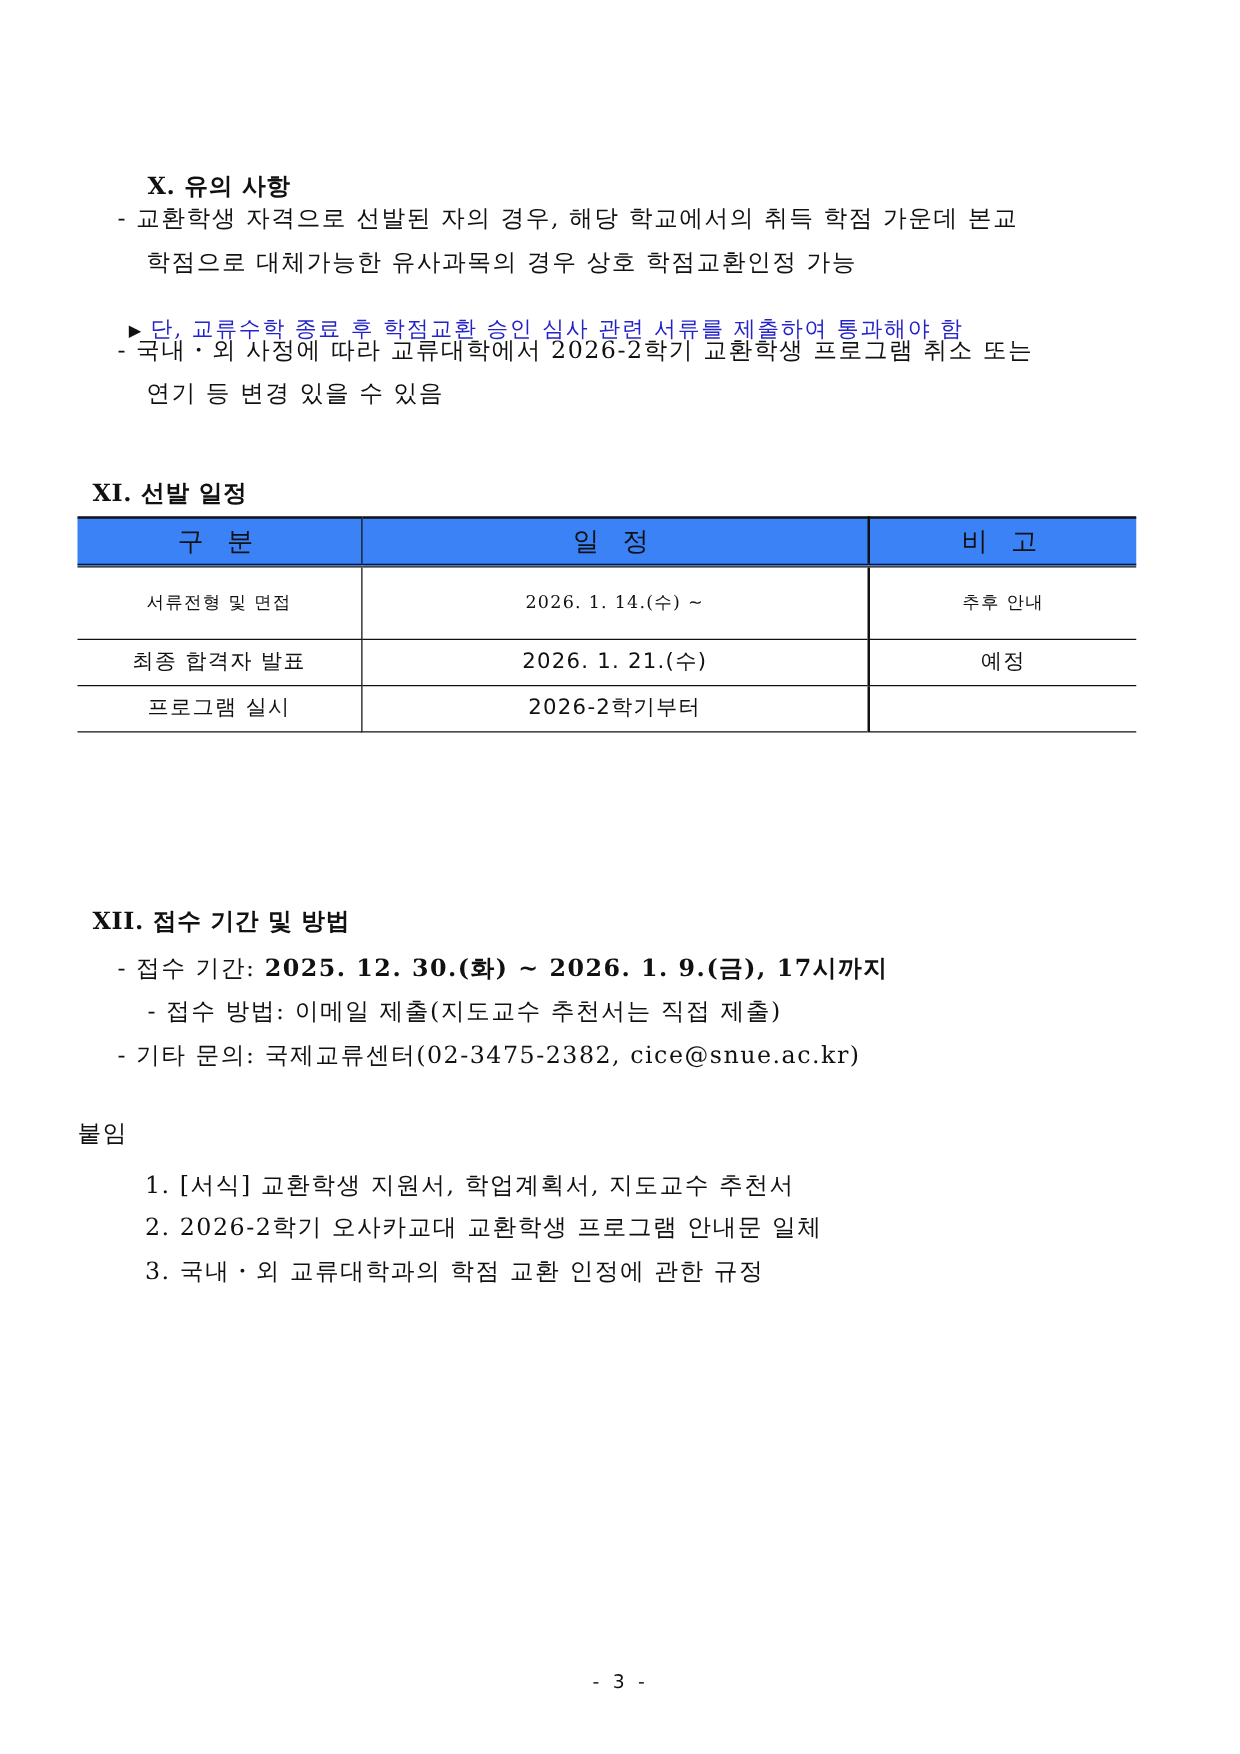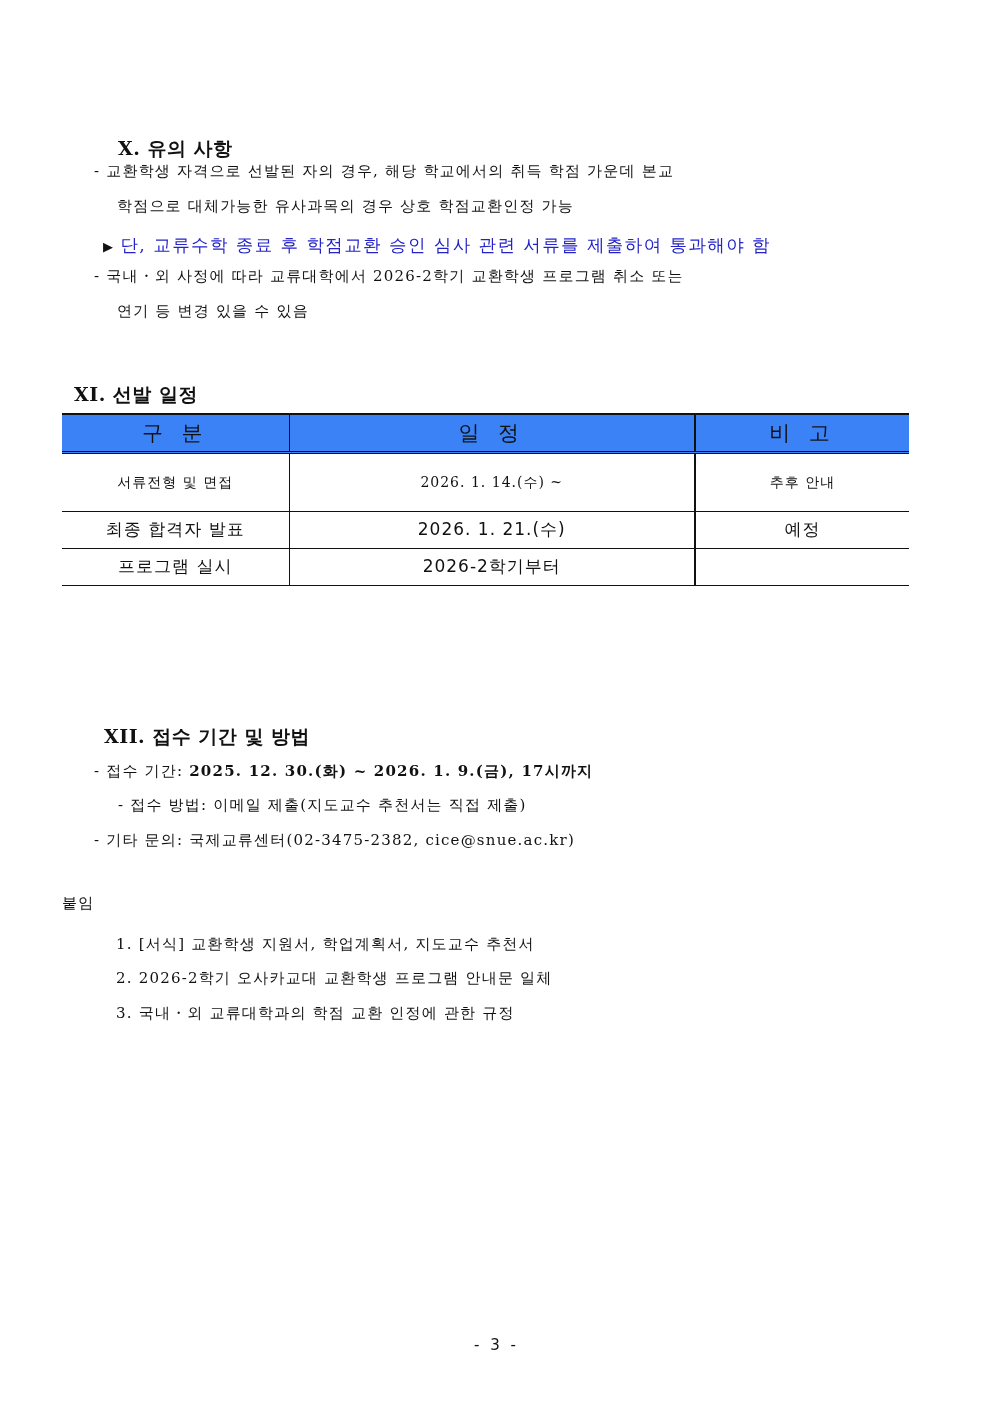--- a/index.html
+++ b/index.html
@@ -2,21 +2,21 @@
 <html><head>
 <meta charset="utf-8">
 <style>
   html, body { margin: 0; padding: 0; background: #ffffff; }
   body {
     width: 992px; height: 1403px; position: relative; overflow: hidden;
     font-family: "DejaVu Sans", sans-serif; color: #111;
   }
   .abs { position: absolute; white-space: nowrap; }
   .h-section { font-family: "DejaVu Serif", serif; font-weight: bold; font-size: 19px; letter-spacing: 0.5px; }
-  .body-line { font-family: "DejaVu Serif", serif; font-size: 15px; letter-spacing: 1.2px; }
+  .body-line { font-family: "DejaVu Serif", serif; font-size: 19px; letter-spacing: 1.2px; }
   .note-line { font-family: "DejaVu Serif", serif; font-size: 17.5px; letter-spacing: 1.4px; color: #2323c8; }
   .note-bullet { color: #111; font-size: 13px; margin-right: 6px; }
   .bold { font-weight: bold; }
 
   table.schedule {
     position: absolute; left: 62px; top: 413px; width: 847px;
     border-collapse: collapse; font-family: "DejaVu Sans", sans-serif;
     font-size: 17px; letter-spacing: 1px;
   }
   table.schedule th, table.schedule td {
@@ -36,21 +36,21 @@
   table.schedule tr:last-child td { border-bottom: 1px solid #111; }
 
   .page-num { font-family: "DejaVu Sans", sans-serif; font-size: 15px; letter-spacing: 3px; }
 </style>
 </head>
 <body>
 
 <div class="abs h-section" style="left:78px; top:136px;margin-left:40px;">Ⅹ. 유의 사항</div>
 <div class="abs body-line" style="left:94px; top:162px;">- 교환학생 자격으로 선발된 자의 경우, 해당 학교에서의 취득 학점 가운데 본교</div>
 <div class="abs body-line" style="left:117px; top:197px;">학점으로 대체가능한 유사과목의 경우 상호 학점교환인정 가능</div>
-<div class="abs note-line" style="left:103px; top:233px;text-align:center;">
+<div class="abs note-line" style="left:103px; top:251px;text-align:center;">
   <span class="note-bullet">▶</span><span>단, 교류수학 종료 후 학점교환 승인 심사 관련 서류를 제출하여 통과해야 함</span>
 </div>
 <div class="abs body-line" style="left:94px; top:267px;">- 국내・외 사정에 따라 교류대학에서 2026-2학기 교환학생 프로그램 취소 또는</div>
 <div class="abs body-line" style="left:117px; top:302px;">연기 등 변경 있을 수 있음</div>
 
 <div class="abs h-section" style="left:74px; top:382px;">XI. 선발 일정</div>
 
 <table class="schedule">
   <colgroup>
     <col style="width:227px">
@@ -74,21 +74,21 @@
     <td>예정</td>
   </tr>
   <tr class="r-normal">
     <td>프로그램 실시</td>
     <td class="c2">2026-2학기부터</td>
     <td></td>
   </tr>
 </tbody>
   </table>
 
-<div class="abs h-section" style="left:74px; top:724px;margin-left:30px;">XII. 접수 기간 및 방법</div>
+<div class="abs h-section" style="left:74px; top:724px;">XII. 접수 기간 및 방법</div>
 <div class="abs body-line" style="left:94px; top:762px;">
   <span>- 접수 기간: </span><span class="bold">2025. 12. 30.(화) ~ 2026. 1. 9.(금), 17시까지</span>
 </div>
 <div class="abs body-line" style="left:94px; top:796px;margin-left:24px;">
   <span>- 접수 방법: </span><span>이메일 제출(지도교수 추천서는 직접 제출)</span>
 </div>
 <div class="abs body-line" style="left:94px; top:831px;">
   <span>- 기타 문의: </span><span>국제교류센터(02-3475-2382, cice@snue.ac.kr)</span>
 </div>
 

